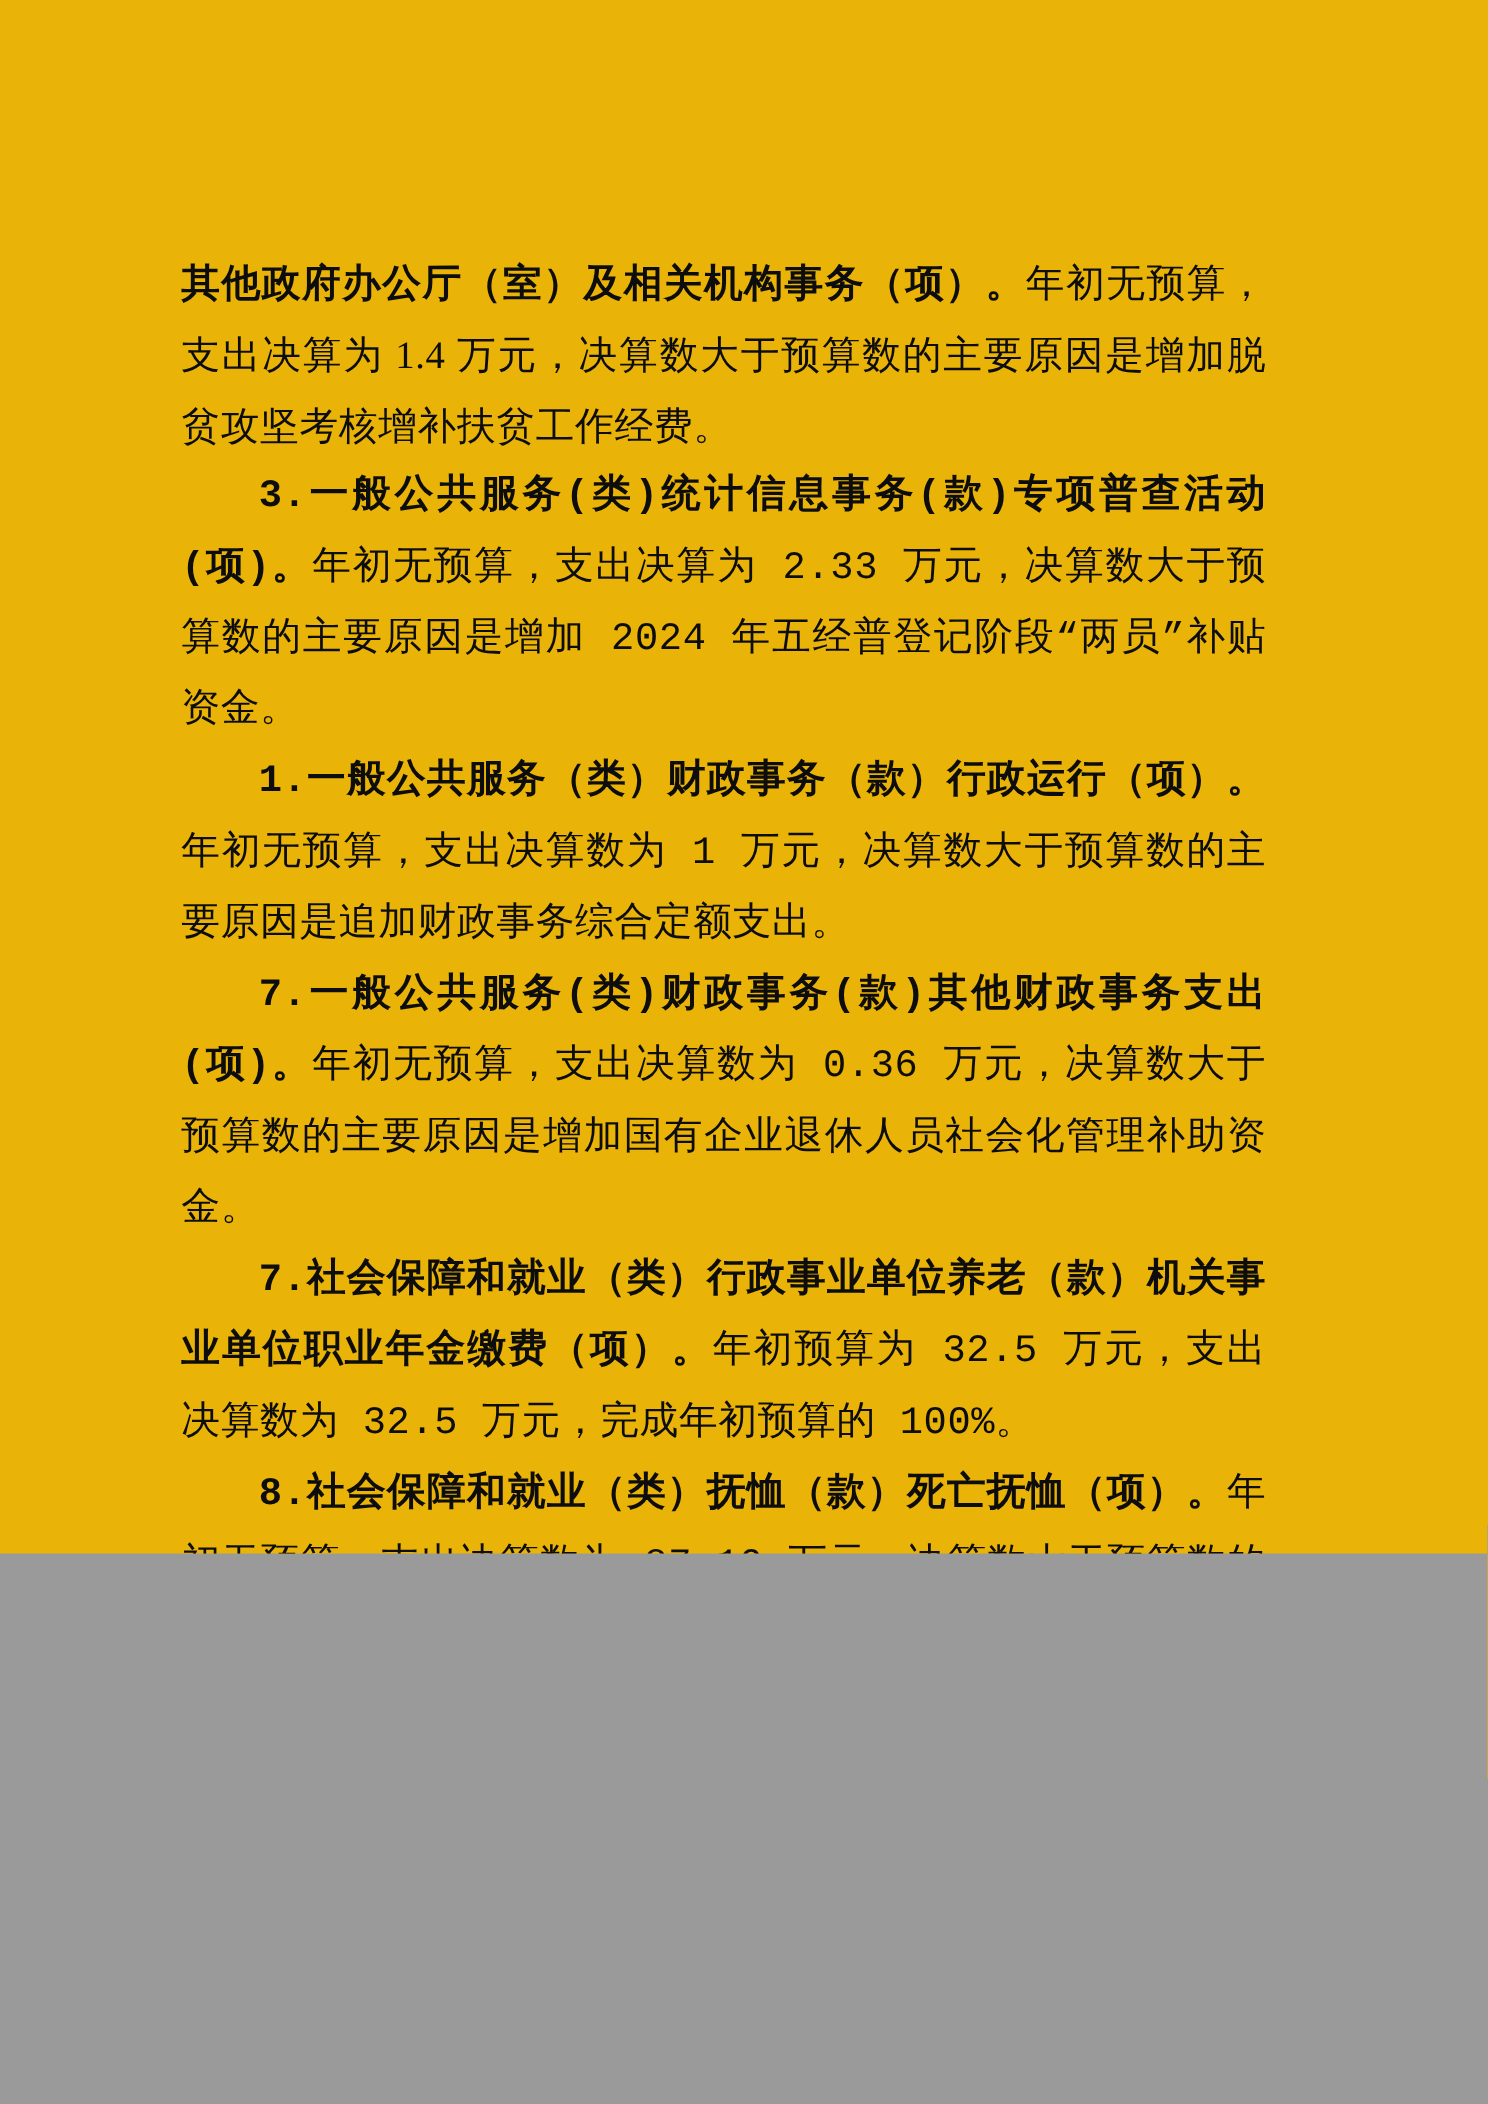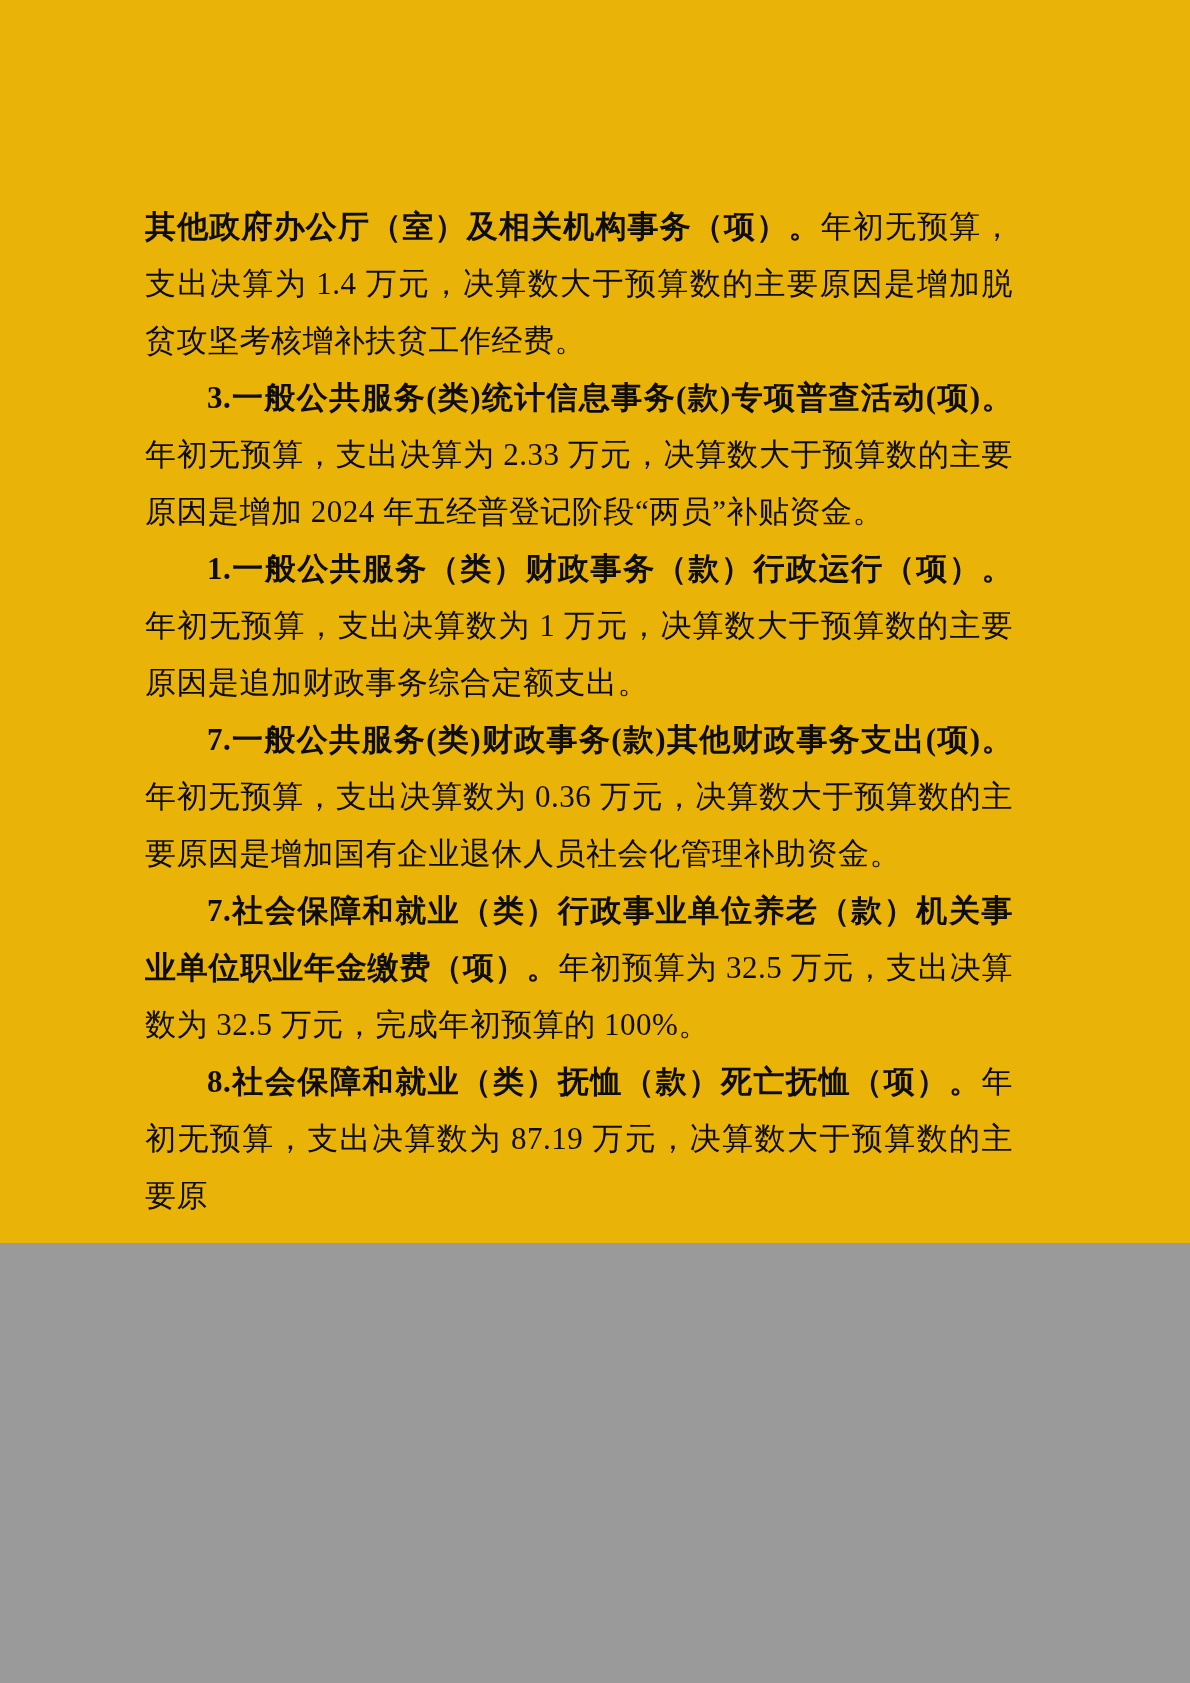--- a/index.html
+++ b/index.html
@@ -27,20 +27,21 @@
     margin: 0;
     font-size: 31px;
     line-height: 57px;
     text-align: justify;
     text-align-last: left;
     text-justify: inter-character;
     letter-spacing: 0.5px;
   }
   .para.indented {
     text-indent: 62px;
+    font-family: Liberation Mono, monospace;
   }
   .para .head {
     font-weight: 700;
   }
   .para .body {
     font-weight: 400;
   }
   .page-number {
     position: absolute;
     right: 148px;

